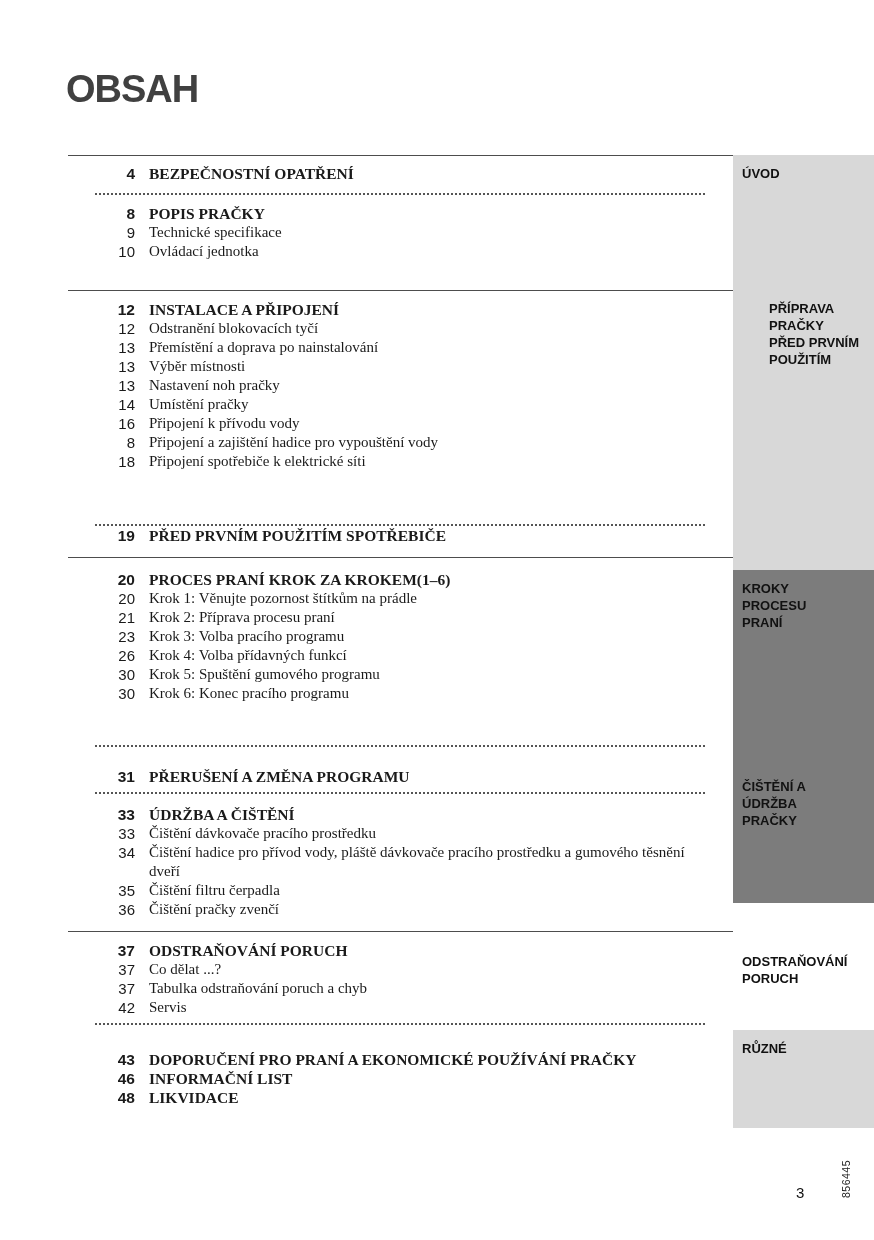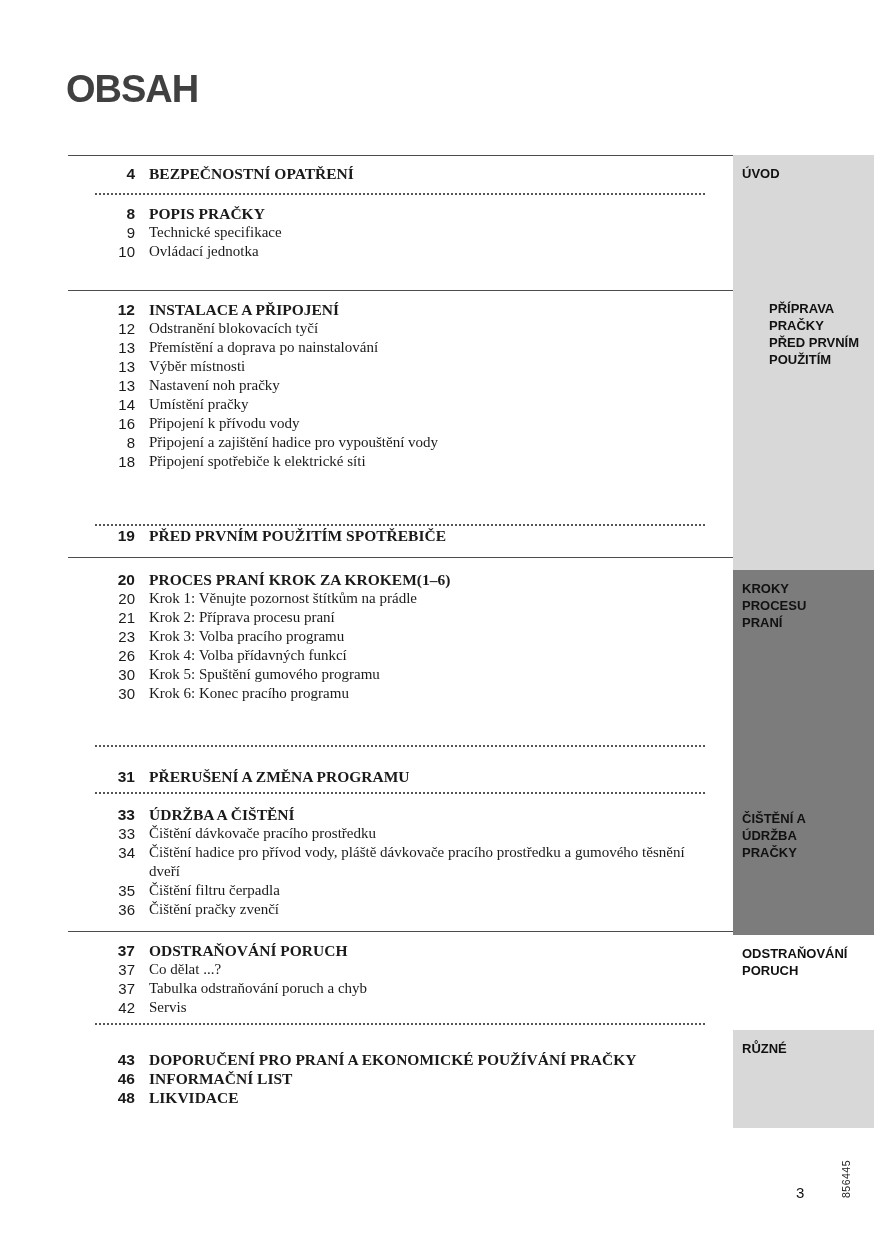--- a/index.html
+++ b/index.html
@@ -57,25 +57,25 @@
     box-sizing:border-box;
     padding:10px 6px 0 9px;
     font-size:13px;
     font-weight:bold;
     line-height:17px;
     white-space:pre-line;
     color:#111;
   }
   .tone-light{background:#d8d8d8;}
   .tone-dark{background:#7c7c7c;}
-  .tone-none{background:transparent;}
+  .tone-none{background:transparent;margin-top:8px;}
   .seg1{top:155px;height:135px;}
   .seg2{top:290px;height:280px;padding-left:36px;}
   .seg3{top:570px;height:230px;}
-  .seg4{top:800px;height:135px;}
+  .seg4{top:768px;height:135px;}
   .seg5{top:935px;height:95px;}
   .seg6{top:1030px;height:98px;}
   
   .doc-code{
     position:absolute;
     right:22px;bottom:42px;
     writing-mode:vertical-rl;
     transform:rotate(180deg);
     font-size:10.5px;
     color:#222;

